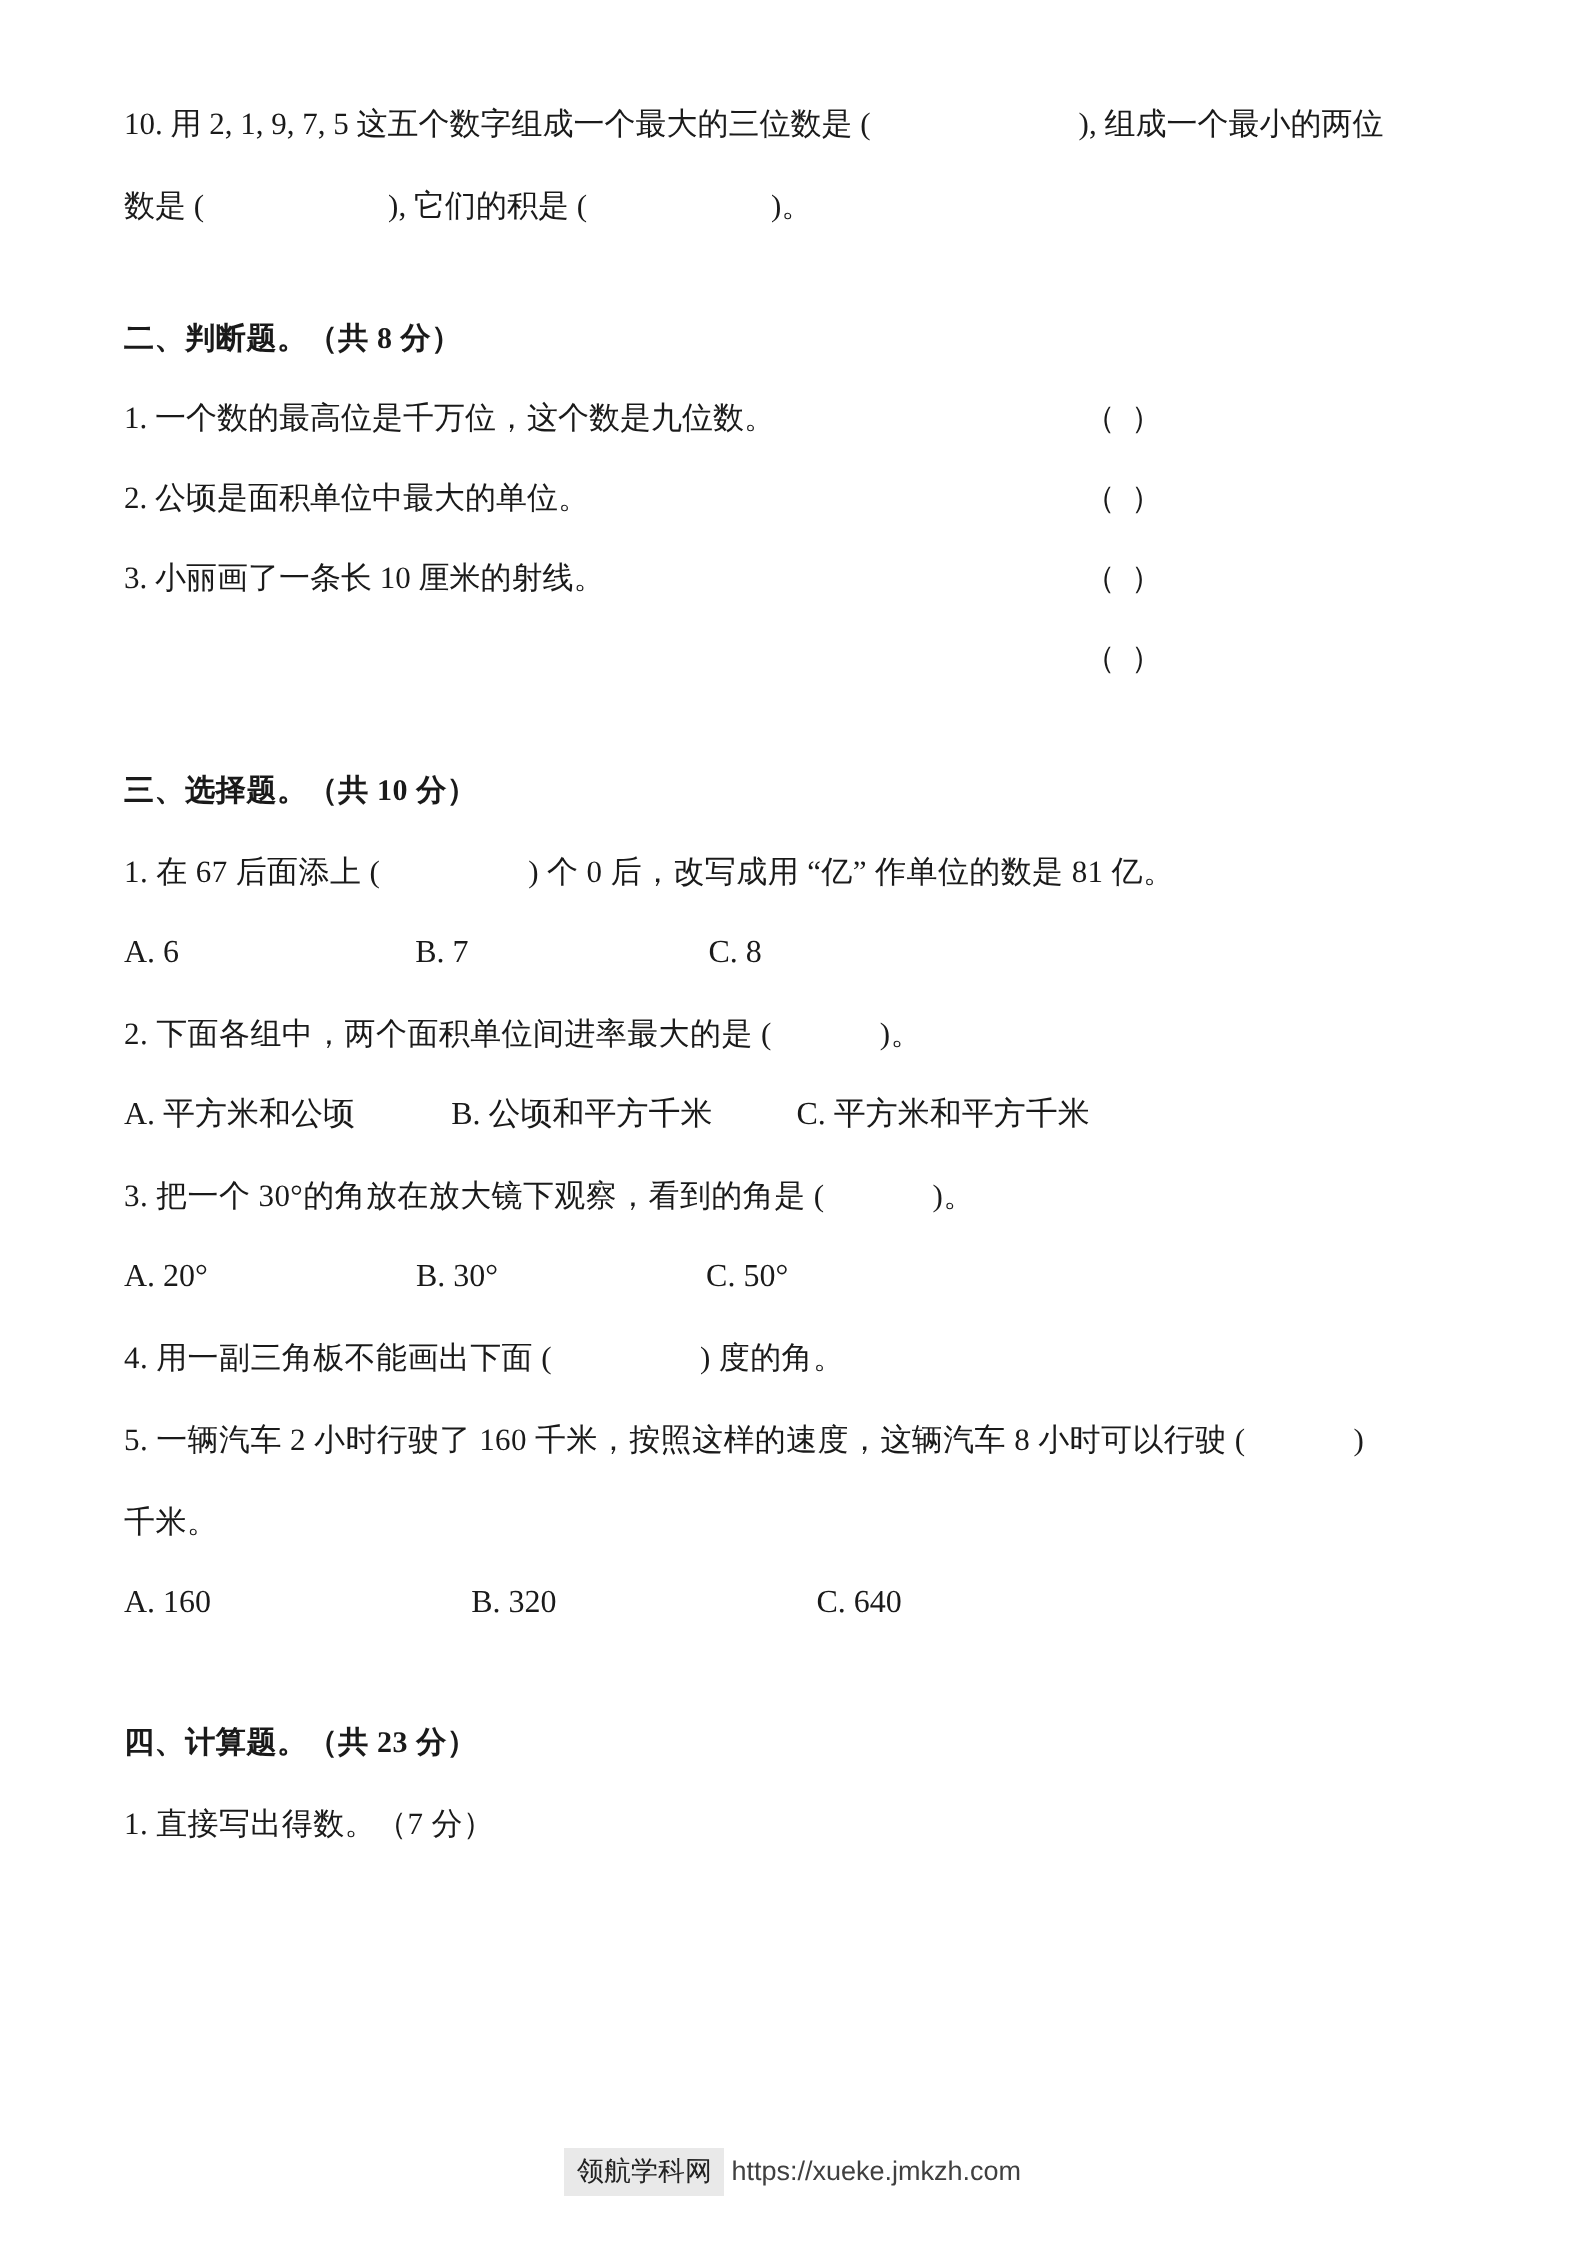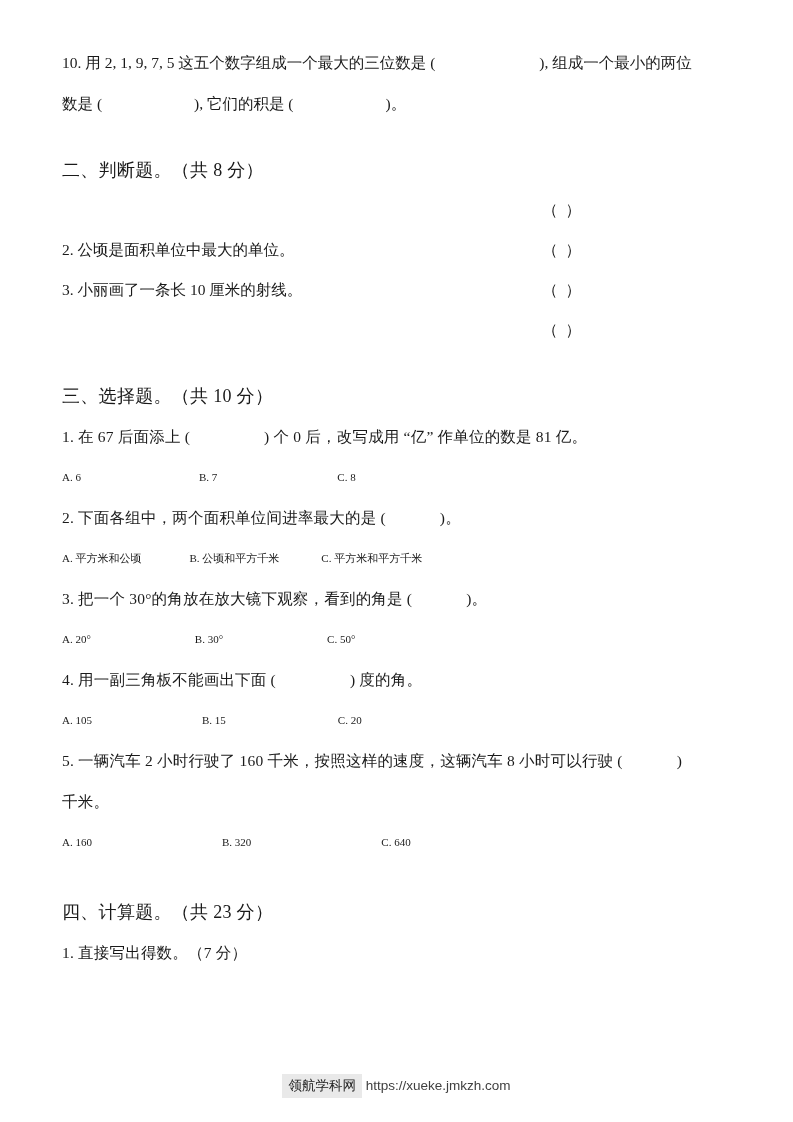--- a/index.html
+++ b/index.html
@@ -27,42 +27,42 @@
     line-height: 41px;
     letter-spacing: 0.2px;
     white-space: nowrap;
   }
   .q-cont {
     font-size: 15.5px;
     line-height: 41px;
     white-space: nowrap;
   }
   .section-title {
-    font-size: 18px;
-    font-weight: normal;
+    font-size: 15px;
+    font-weight: bold;
     line-height: 40px;
     margin-top: 26px;
     letter-spacing: 0.3px;
   }
   .tf-row {
     display: flex;
     align-items: baseline;
     font-size: 15.5px;
     line-height: 40px;
     white-space: nowrap;
   }
   .tf-text { flex: 0 0 auto; }
   .tf-paren {
     margin-left: auto;
     padding-right: 148px;
     letter-spacing: 2px;
   }
   .choices {
     display: flex;
-    font-size: 11px;
+    font-size: 16px;
     line-height: 40px;
     white-space: nowrap;
   }
   .choice { flex: 0 0 auto; }
   .sp { display: inline-block; }
   .blank-sm { display: inline-block; width: 54px; }
   .blank-md { display: inline-block; width: 74px; }
   .blank-lg { display: inline-block; width: 92px; }
   .blank-xl { display: inline-block; width: 104px; }
   .footer {
@@ -92,20 +92,21 @@
   <div class="q-cont">
     <span>10. 用 2, 1, 9, 7, 5 这五个数字组成一个最大的三位数是 (</span><span class="blank-xl"></span><span>), 组成一个最小的两位</span>
   </div>
   <div class="q-cont">
     <span>数是 (</span><span class="blank-lg"></span><span>), 它们的积是 (</span><span class="blank-lg"></span><span>)。</span>
   </div>
 
   <div class="section-title">二、判断题。（共 8 分）</div>
 
   <div class="tf-row">
+    <span class="tf-text">1. 一个数的最高位是千万位，这个数是九位数。</span>
     <span class="tf-paren">（       ）</span>
   </div>
   <div class="tf-row">
     <span class="tf-text">2. 公顷是面积单位中最大的单位。</span>
     <span class="tf-paren">（       ）</span>
   </div>
   <div class="tf-row">
     <span class="tf-text">3. 小丽画了一条长 10 厘米的射线。</span>
     <span class="tf-paren">（       ）</span>
   </div>
@@ -144,27 +145,20 @@
     <span class="choice">A. 20°</span>
     <span class="sp" style="width:104px"></span>
     <span class="choice">B. 30°</span>
     <span class="sp" style="width:104px"></span>
     <span class="choice">C. 50°</span>
   </div>
 
   <div class="line">
     <span>4. 用一副三角板不能画出下面 (</span><span class="blank-md"></span><span>) 度的角。</span>
   </div>
-  <div class="choices">
-    <span class="choice">A. 105</span>
-    <span class="sp" style="width:110px"></span>
-    <span class="choice">B. 15</span>
-    <span class="sp" style="width:112px"></span>
-    <span class="choice">C. 20</span>
-  </div>
 
   <div class="line">
     <span>5. 一辆汽车 2 小时行驶了 160 千米，按照这样的速度，这辆汽车 8 小时可以行驶 (</span><span class="blank-sm"></span><span>)</span>
   </div>
   <div class="line">千米。</div>
   <div class="choices">
     <span class="choice">A. 160</span>
     <span class="sp" style="width:130px"></span>
     <span class="choice">B. 320</span>
     <span class="sp" style="width:130px"></span>

